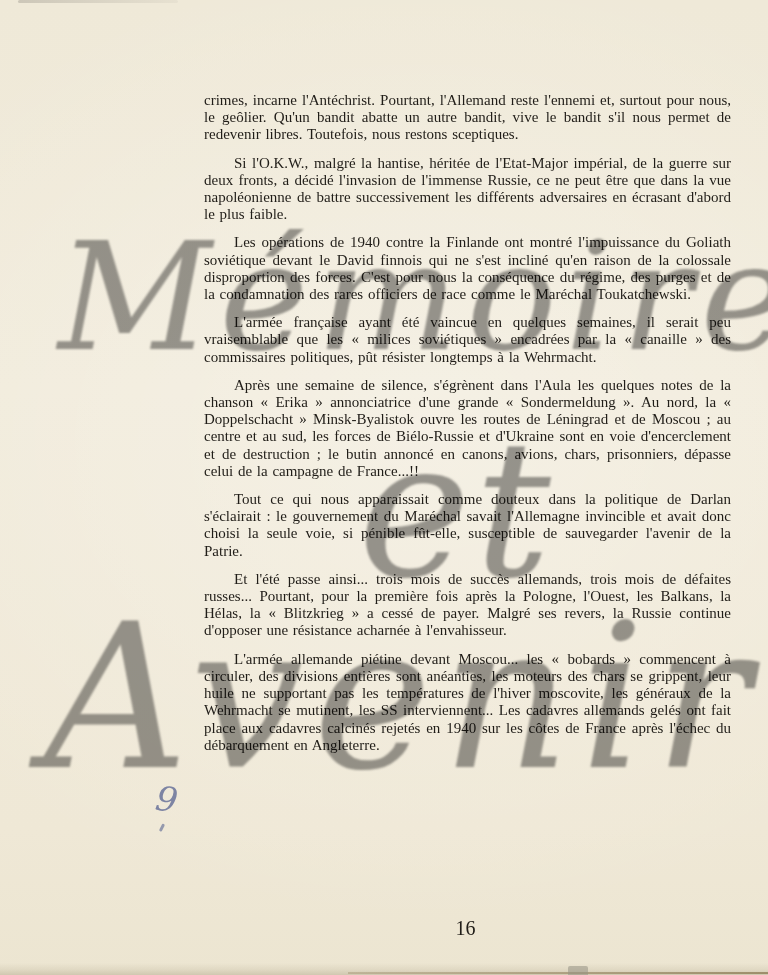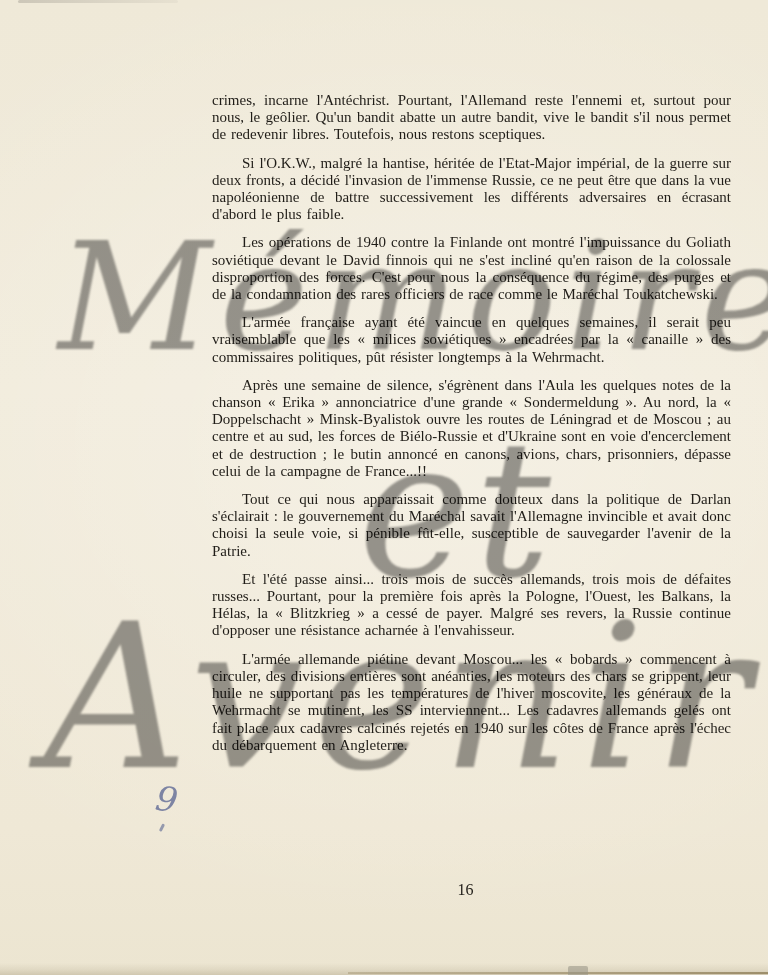--- a/index.html
+++ b/index.html
@@ -31,25 +31,25 @@
   .edge-patch{
     position:absolute;left:568px;bottom:0;width:20px;height:9px;
     background:rgba(150,145,132,0.55);border-radius:2px 2px 0 0;
   }
   
   .text-column{
     position:absolute;left:200px;top:92px;width:531px;
     font-size:15px;line-height:17.2px;color:var(--ink,#201d18);
     text-align:justify;word-spacing:1px;
   }
-  .text-column p{margin:0 0 11px 12px;text-indent:30px;}
+  .text-column p{margin:0 0 11px 4px;text-indent:30px;}
   .text-column p.continuation{text-indent:0;}
   .page-number{
-    position:absolute;left:200px;top:881px;width:531px;
-    text-align:center;font-size:16px;color:var(--ink,#201d18);
+    position:absolute;left:200px;top:917px;width:531px;
+    text-align:center;font-size:20px;color:var(--ink,#201d18);
   }
   
   .watermark{
     position:absolute;inset:0;pointer-events:none;z-index:6;
     color:var(--watermark,#5f5f5f);
     font-family:"DejaVu Serif", serif;font-style:italic;
     filter:blur(1.3px);opacity:0.62;
     mix-blend-mode:multiply;
   }
   .wm-line{position:absolute;line-height:1;white-space:nowrap;}

